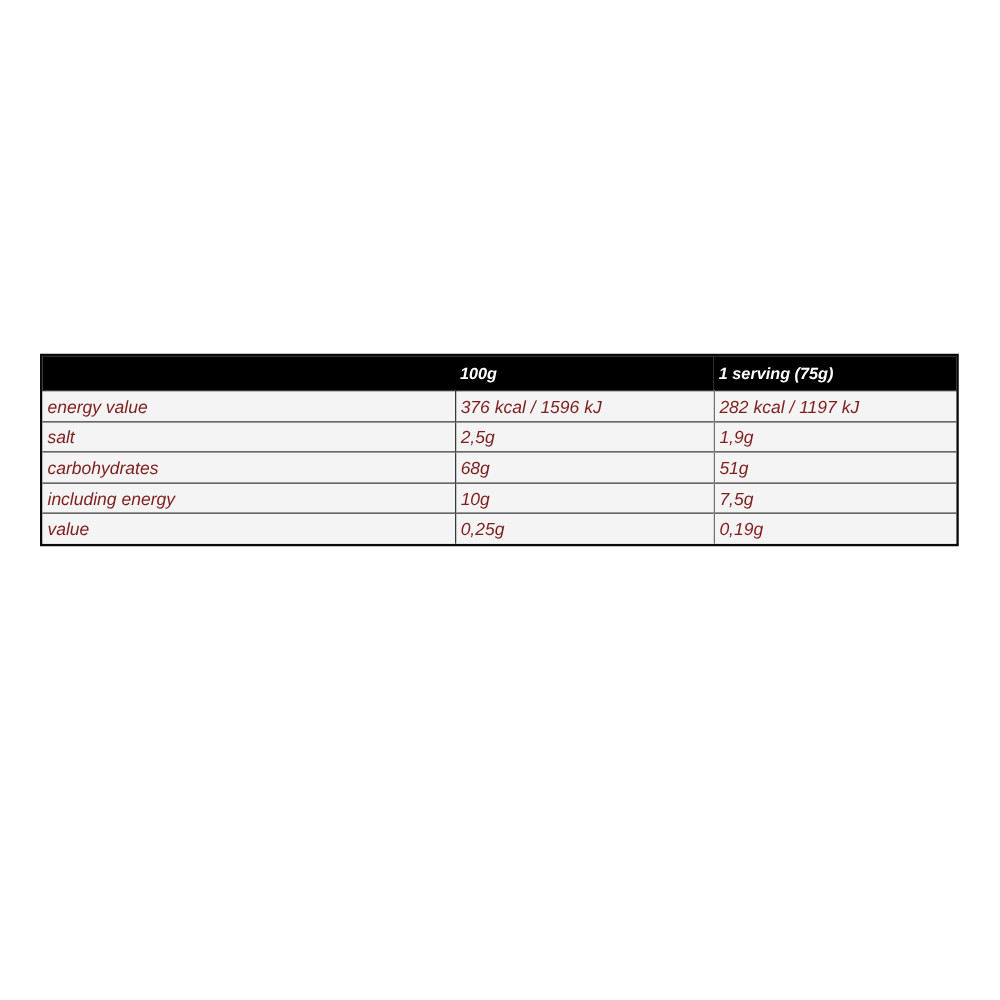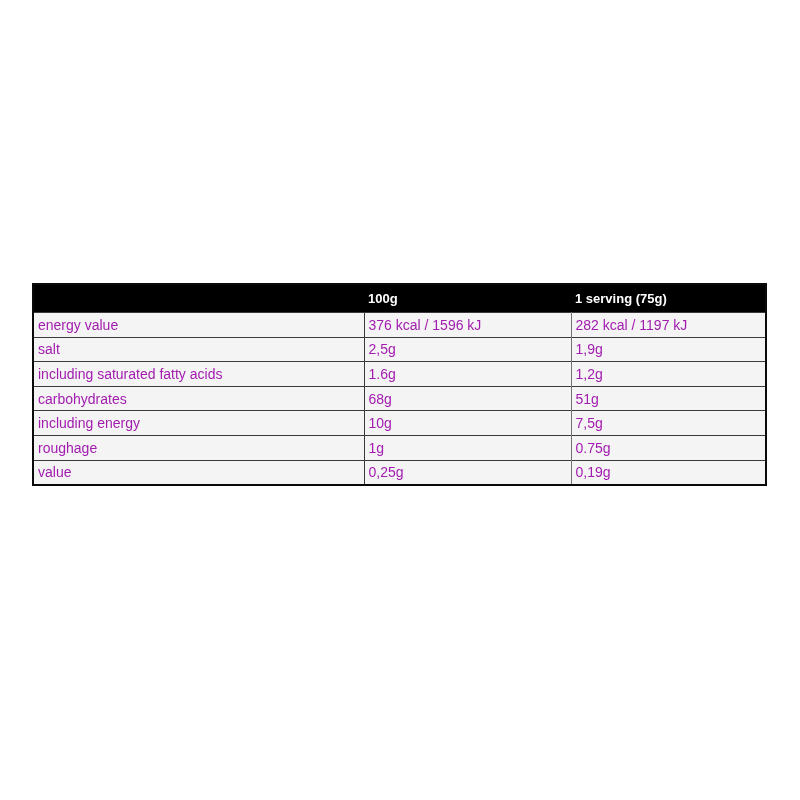--- a/index.html
+++ b/index.html
@@ -1,23 +1,23 @@
 <!DOCTYPE html>
 <html><head>
 <meta charset="utf-8">
 <style>
   html, body { margin:0; padding:0; background:#ffffff; }
   body { width:800px; height:800px; position:relative; overflow:hidden;
          font-family:"Liberation Sans", sans-serif; }
   .table-wrap { position:absolute; left:32px; top:283px; width:735px;
-                border:2px solid #0a0a0a; box-sizing:border-box; background:#f4f4f4; }
+                border:2px solid #0a0a0a; box-sizing:border-box; background:#f4f4f4;font-style:italic; }
   table { width:100%; border-collapse:collapse; table-layout:fixed; }
   th { background:#000000; color:#ffffff; font-weight:bold; font-size:13px;
        text-align:left; height:27px; padding:0 0 0 4px; }
-  td { font-size:14px; color:#a21caf; height:23.6px; padding:0 0 0 4px;
+  td { font-size:14px; color:#7f1d1d; height:23.6px; padding:0 0 0 4px;
        border-top:1px solid #3a3a3a; background:#f4f4f4; }
   td.c0 { border-right:1px solid #3a3a3a; }
   td.c1 { border-right:1px solid #737373; }
   col.c0 { width:330px; }
   col.c1 { width:207px; }
 </style>
 </head>
 <body>
 
 <div class="table-wrap">
@@ -39,38 +39,28 @@
         <td class="c0">energy value</td>
         <td class="c1">376 kcal / 1596 kJ</td>
         <td>282 kcal / 1197 kJ</td>
       </tr>
       <tr>
         <td class="c0">salt</td>
         <td class="c1">2,5g</td>
         <td>1,9g</td>
       </tr>
       <tr>
-        <td class="c0">including saturated fatty acids</td>
-        <td class="c1">1.6g</td>
-        <td>1,2g</td>
-      </tr>
-      <tr>
         <td class="c0">carbohydrates</td>
         <td class="c1">68g</td>
         <td>51g</td>
       </tr>
       <tr>
         <td class="c0">including energy</td>
         <td class="c1">10g</td>
         <td>7,5g</td>
-      </tr>
-      <tr>
-        <td class="c0">roughage</td>
-        <td class="c1">1g</td>
-        <td>0.75g</td>
       </tr>
       <tr>
         <td class="c0">value</td>
         <td class="c1">0,25g</td>
         <td>0,19g</td>
       </tr>
     </tbody>
   </table>
 </div>
 

